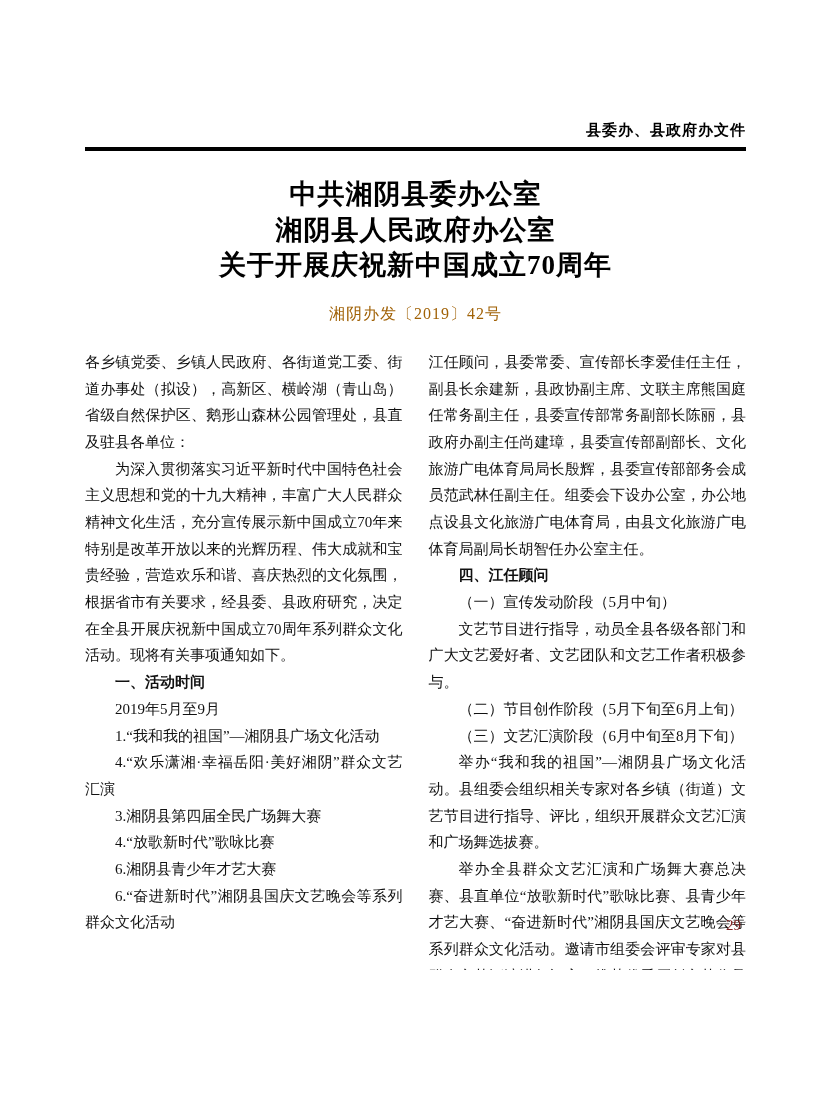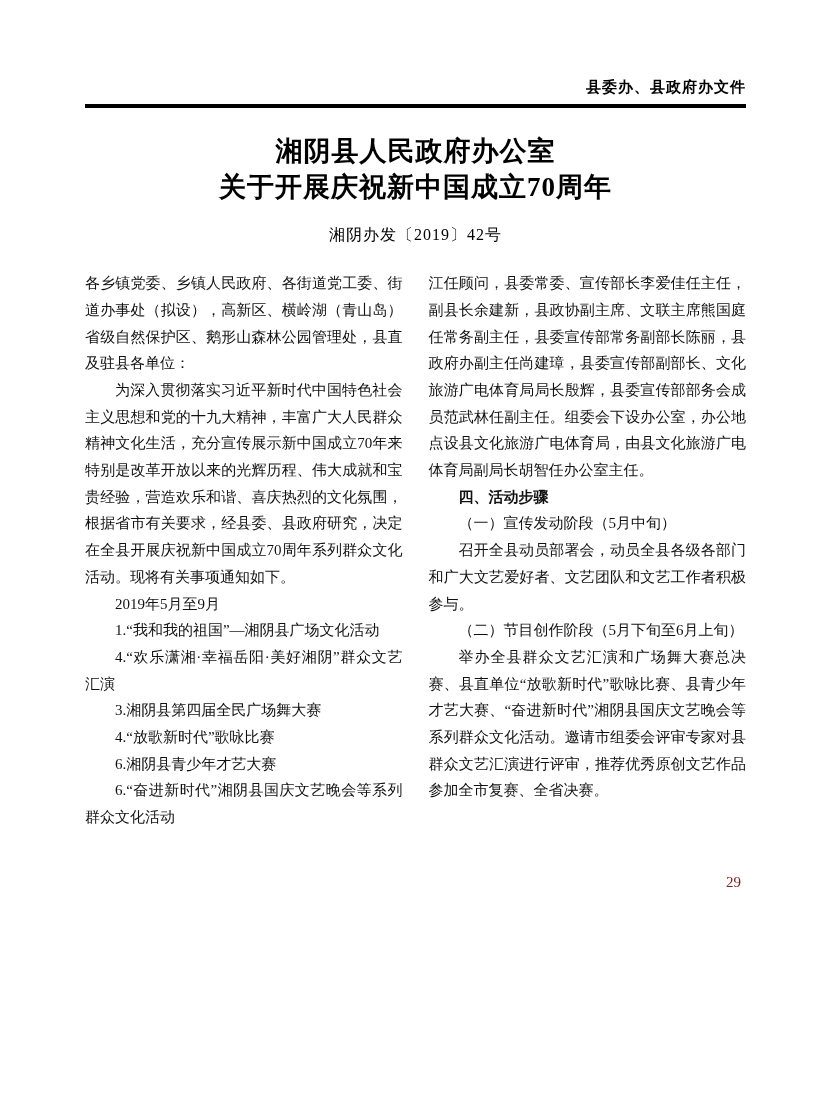--- a/index.html
+++ b/index.html
@@ -9,20 +9,21 @@
   }
   .page {
     position: relative;
     width: 816px;
     height: 927px;
     background: #ffffff;
     font-family: "Liberation Serif", "DejaVu Serif", serif;
     color: #1a1a1a;
     overflow: hidden;
     box-sizing: border-box;
+    margin-top: 43px;
   }
   .content {
     position: absolute;
     left: 85px;
     right: 70px;
     top: 78px;
   }
   .doc-header {
     text-align: right;
     font-weight: bold;
@@ -44,21 +45,21 @@
     font-size: 27px;
     font-weight: bold;
     line-height: 1.32;
     color: #000;
     letter-spacing: 1px;
   }
   .doc-number {
     text-align: center;
     margin-top: 20px;
     font-size: 16px;
-    color: #000000;
+    color: #a16207;
     letter-spacing: 1px;
   }
   .columns {
     display: flex;
     gap: 26px;
     margin-top: 24px;
   }
   .column {
     flex: 1 1 0;
     min-width: 0;
@@ -95,44 +96,48 @@
 </head>
 <body>
 
 <div class="page">
   <div class="content">
 
     <div class="doc-header">县委办、县政府办文件</div>
     <div class="header-rule"></div>
 
     <div class="title-block">
+      <div class="title-line">中共湘阴县委办公室</div>
       <div class="title-line">湘阴县人民政府办公室</div>
       <div class="title-line">关于开展庆祝新中国成立70周年</div>
     </div>
 
     <div class="doc-number">湘阴办发〔2019〕42号</div>
 
     <div class="columns">
       <div class="column">
           <p class="para address">各乡镇党委、乡镇人民政府、各街道党工委、街道办事处（拟设），高新区、横岭湖（青山岛）省级自然保护区、鹅形山森林公园管理处，县直及驻县各单位：</p>
           <p class="para para-indent">为深入贯彻落实习近平新时代中国特色社会主义思想和党的十九大精神，丰富广大人民群众精神文化生活，充分宣传展示新中国成立70年来特别是改革开放以来的光辉历程、伟大成就和宝贵经验，营造欢乐和谐、喜庆热烈的文化氛围，根据省市有关要求，经县委、县政府研究，决定在全县开展庆祝新中国成立70周年系列群众文化活动。现将有关事项通知如下。</p>
+          <p class="para heading">一、活动时间</p>
           <p class="para para-indent">2019年5月至9月</p>
           <p class="para para-indent">1.“我和我的祖国”—湘阴县广场文化活动</p>
           <p class="para para-indent">4.“欢乐潇湘·幸福岳阳·美好湘阴”群众文艺汇演</p>
           <p class="para para-indent">3.湘阴县第四届全民广场舞大赛</p>
           <p class="para para-indent">4.“放歌新时代”歌咏比赛</p>
           <p class="para para-indent">6.湘阴县青少年才艺大赛</p>
           <p class="para para-indent">6.“奋进新时代”湘阴县国庆文艺晚会等系列群众文化活动</p>
         </div>
       <div class="column">
           <p class="para plain">江任顾问，县委常委、宣传部长李爱佳任主任，副县长余建新，县政协副主席、文联主席熊国庭任常务副主任，县委宣传部常务副部长陈丽，县政府办副主任尚建璋，县委宣传部副部长、文化旅游广电体育局局长殷辉，县委宣传部部务会成员范武林任副主任。组委会下设办公室，办公地点设县文化旅游广电体育局，由县文化旅游广电体育局副局长胡智任办公室主任。</p>
-          <p class="para heading">四、活动步骤</p>
+          <p class="para heading">四、江任顾问</p>
           <p class="para para-indent">（一）宣传发动阶段（5月中旬）</p>
-          <p class="para para-indent">召开全县动员部署会，动员全县各级各部门和广大文艺爱好者、文艺团队和文艺工作者积极参与。</p>
+          <p class="para para-indent">文艺节目进行指导，动员全县各级各部门和广大文艺爱好者、文艺团队和文艺工作者积极参与。</p>
           <p class="para para-indent">（二）节目创作阶段（5月下旬至6月上旬）</p>
+          <p class="para para-indent">（三）文艺汇演阶段（6月中旬至8月下旬）</p>
+          <p class="para para-indent">举办“我和我的祖国”—湘阴县广场文化活动。县组委会组织相关专家对各乡镇（街道）文艺节目进行指导、评比，组织开展群众文艺汇演和广场舞选拔赛。</p>
           <p class="para para-indent">举办全县群众文艺汇演和广场舞大赛总决赛、县直单位“放歌新时代”歌咏比赛、县青少年才艺大赛、“奋进新时代”湘阴县国庆文艺晚会等系列群众文化活动。邀请市组委会评审专家对县群众文艺汇演进行评审，推荐优秀原创文艺作品参加全市复赛、全省决赛。</p>
         </div>
     </div>
 
   </div>
 
   <div class="page-number">29</div>
 </div>
 
 </body></html>

